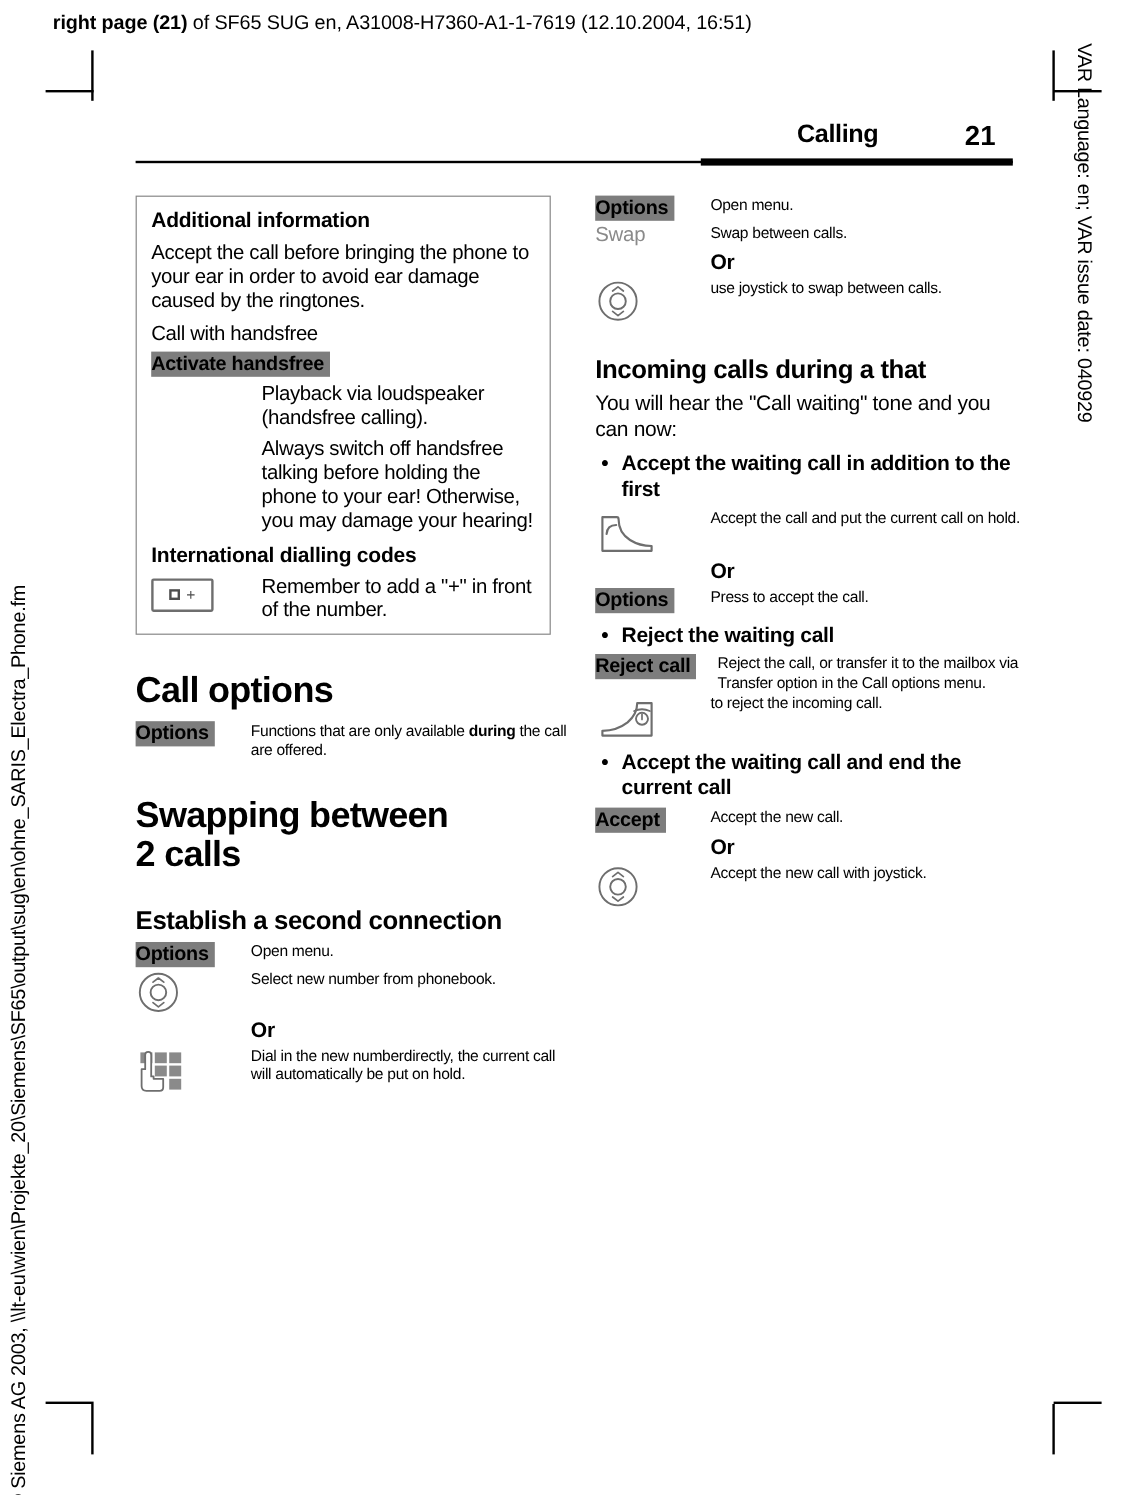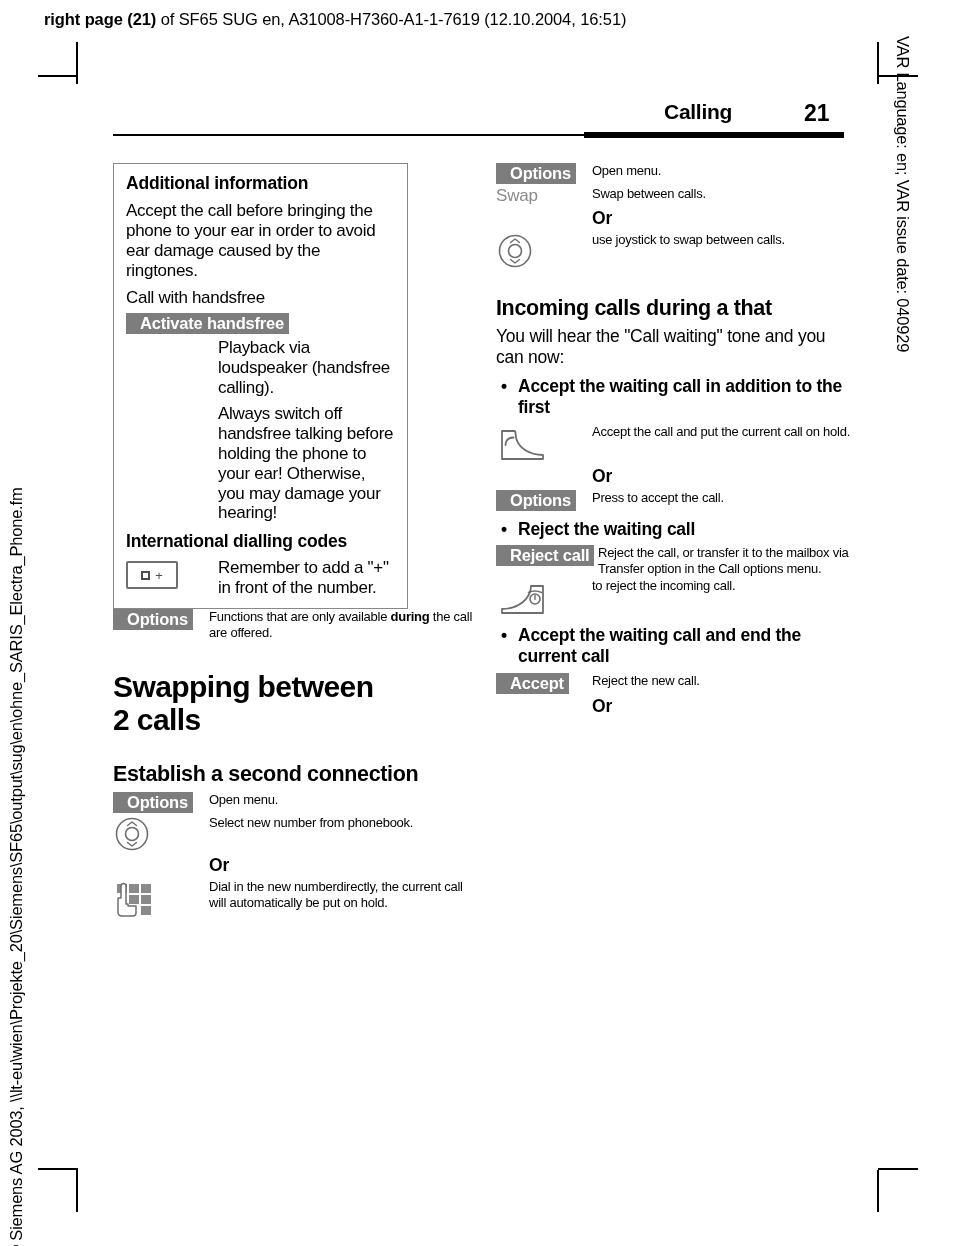--- a/index.html
+++ b/index.html
@@ -104,45 +104,45 @@
     top: 163px;
     width: 360px;
   }
   #col-left  { left: 113px; }
   #col-right { left: 496px; }
 
   
   .info-box {
     border: 1.5px solid #888888;
     box-sizing: border-box;
-    width: 295px;
+    width: 346px;
     padding: 9px 12px 10px 12px;
   }
   .info-box h4 {
     margin: 0 0 7px 0;
     font-size: 17.5px;
     font-weight: bold;
     letter-spacing: -0.2px;
   }
   .info-box p {
     margin: 0 0 7px 0;
     font-size: 17px;
     line-height: 1.18;
     letter-spacing: -0.3px;
   }
   .info-box p.tight { margin-bottom: 5px; }
 
   
   .softkey {
     display: inline-block;
     background: #7d7d7d;
-    color: #ffffff;
+    color: #000000;
     font-weight: bold;
     font-size: 16.5px;
-    padding: 1px 5px 2px 14px;
+    padding: 1px 5px 2px 0;
     line-height: 1.1;
     letter-spacing: -0.2px;
     white-space: nowrap;
   }
   .softkey-plain {
     display: inline-block;
     color: #8a8a8a;
     font-size: 17px;
     letter-spacing: -0.2px;
     white-space: nowrap;
@@ -300,20 +300,21 @@
       <div class="ikey">
         <div class="icon-key0">
           <span class="sq"></span>
           <span class="pl">+</span>
         </div>
       </div>
       <div class="idesc">Remember to add a "+" in front of the number.</div>
     </div>
   </div>
 
+  <h1 class="h-big">Call options</h1>
 
   <div class="krow">
     <div class="kcell">
       <span class="softkey">Options</span>
     </div>
     <div class="dcell"><span>Functions that are only available </span><b>during</b><span> the call are offered.</span></div>
   </div>
 
   <h1 class="h-big" style="margin-bottom:4px;">
     <span>Swapping between</span><br>
@@ -441,20 +442,31 @@
   </div>
 
   <ul class="bullets" style="margin-top:7px;">
     <li>Accept the waiting call and end the current call</li>
   </ul>
 
   <div class="krow">
     <div class="kcell">
       <span class="softkey">Accept</span>
     </div>
-    <div class="dcell">Reject the new call.</div>
+    <div class="dcell">Accept the new call.</div>
   </div>
 
   <div class="or-line">Or</div>
 
+  <div class="krow">
+    <div class="kcell">
+      <svg class="icon icon-joystick" viewBox="0 0 34 34">
+        <circle cx="17" cy="17" r="15.5" fill="none" stroke="#6e6e6e" stroke-width="1.6"></circle>
+        <circle cx="17" cy="17" r="6.5" fill="none" stroke="#6e6e6e" stroke-width="1.6"></circle>
+        <path d="M12.5 8.5 L17 5 L21.5 8.5" fill="none" stroke="#6e6e6e" stroke-width="1.4" stroke-linecap="round" stroke-linejoin="round"></path>
+        <path d="M12.5 25.5 L17 29 L21.5 25.5" fill="none" stroke="#6e6e6e" stroke-width="1.4" stroke-linecap="round" stroke-linejoin="round"></path>
+      </svg>
+    </div>
+    <div class="dcell">Accept the new call with joystick.</div>
+  </div>
 
 
 </div>
 
 </body></html>

